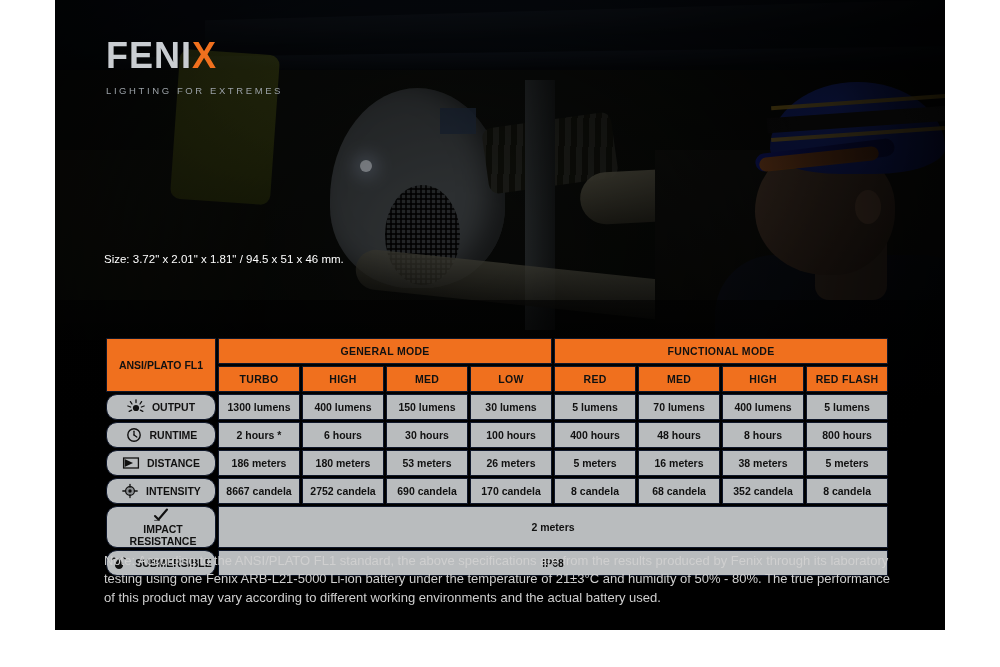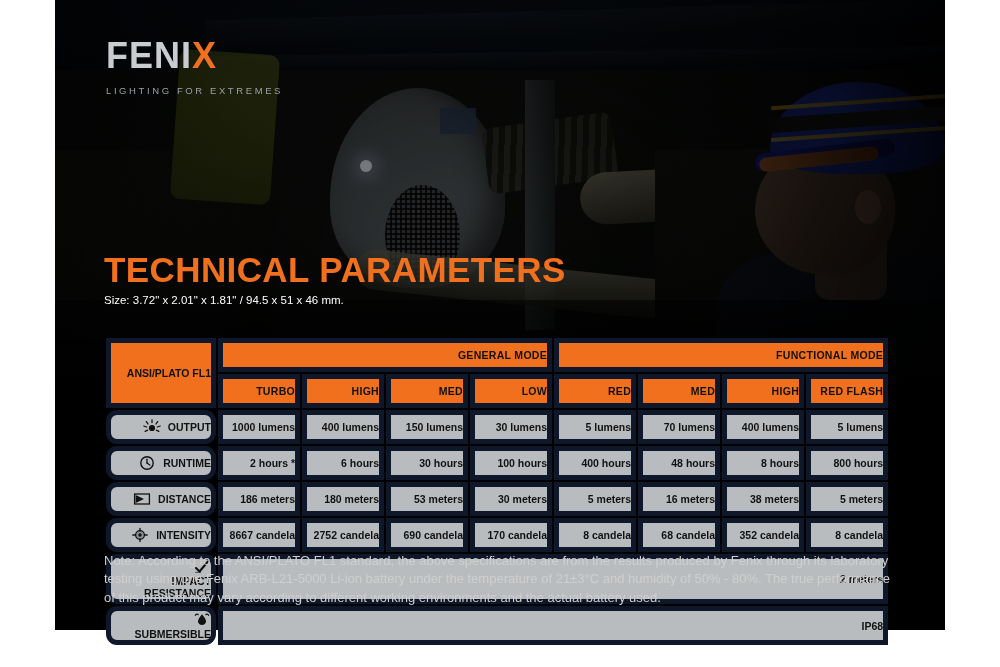--- a/index.html
+++ b/index.html
@@ -96,22 +96,22 @@
   .headline{position:absolute;left:104px;top:252px;z-index:6;}
   .h-title{font-size:35px;font-weight:bold;color:#f0701e;letter-spacing:.4px;
     line-height:1;margin:0 0 6px 0;}
   .h-line{font-size:11.5px;color:#ffffff;line-height:1.32;}
 
   
   .tbl-wrap{position:absolute;left:104px;top:336px;width:782px;z-index:6;}
   table.spec{border-collapse:separate;border-spacing:2px;width:782px;
     table-layout:fixed;}
   table.spec td,table.spec th{
-    border:5px solid #0f172a;padding:0;margin:0;
-    font-size:10.5px;text-align:right;vertical-align:middle;
+    border:1px solid #0f172a;padding:0;margin:0;
+    font-size:10.5px;text-align:center;vertical-align:middle;
     height:24px;color:#111;font-weight:bold;}
   .hdr{background:#f0701e;color:#111;font-size:11px;font-weight:bold;letter-spacing:.3px;}
   .hdr-ansi{background:#f0701e;color:#111;font-size:11px;font-weight:bold;}
   .cell{background:#b9bcbe;font-weight:normal;font-size:10.5px;color:#1a1a1a;}
   .rowlabel{background:#b9bcbe;text-align:left;padding-left:4px;font-weight:bold;
     font-size:10.5px;color:#111;border-radius:11px;}
   .rowlabel .lbl{display:inline-block;vertical-align:middle;margin-left:4px;}
   .ico{display:inline-block;vertical-align:middle;width:18px;height:16px;}
 
   .colw-lbl{width:110px;}
@@ -157,21 +157,20 @@
     <div class="ph-dark"></div>
     <div class="ph-botfade"></div>
   </div>
 
   <div class="logo">
     <div class="logo-word"><span>FENI</span><span class="x">X</span></div>
     <div class="logo-sub">LIGHTING FOR EXTREMES</div>
   </div>
 
   <div class="headline">
-    <div class="h-title">TECHNICAL PARAMETERS</div>
     <div class="h-line">Size: 3.72" x 2.01" x 1.81" / 94.5 x 51 x 46 mm.</div>
   </div>
 
   <div class="tbl-wrap">
     <table class="spec">
       <colgroup>
         <col class="colw-lbl">
           <col class="colw-d">
           <col class="colw-d">
           <col class="colw-d">
@@ -209,21 +208,21 @@
                   <line x1="14.6" y1="2.6" x2="13" y2="5"></line>
                   <line x1="0.9" y1="7" x2="3.6" y2="8"></line>
                   <line x1="17.1" y1="7" x2="14.4" y2="8"></line>
                   <line x1="2.2" y1="12.4" x2="4.6" y2="11.2"></line>
                   <line x1="15.8" y1="12.4" x2="13.4" y2="11.2"></line>
                 </g>
               </svg>
             </span>
             <span class="lbl">OUTPUT</span>
           </td>
-          <td class="cell">1000 lumens</td>
+          <td class="cell">1300 lumens</td>
           <td class="cell">400 lumens</td>
           <td class="cell">150 lumens</td>
           <td class="cell">30 lumens</td>
           <td class="cell">5 lumens</td>
           <td class="cell">70 lumens</td>
           <td class="cell">400 lumens</td>
           <td class="cell">5 lumens</td>
         </tr>
 
         <tr>
@@ -253,21 +252,21 @@
               <svg width="18" height="16" viewBox="0 0 18 16">
                 <rect x="1.6" y="3" width="14.8" height="10" fill="none" stroke="#111" stroke-width="1.3"></rect>
                 <polygon points="2.6,4 11,8 2.6,12" fill="#111"></polygon>
               </svg>
             </span>
             <span class="lbl">DISTANCE</span>
           </td>
           <td class="cell">186 meters</td>
           <td class="cell">180 meters</td>
           <td class="cell">53 meters</td>
-          <td class="cell">30 meters</td>
+          <td class="cell">26 meters</td>
           <td class="cell">5 meters</td>
           <td class="cell">16 meters</td>
           <td class="cell">38 meters</td>
           <td class="cell">5 meters</td>
         </tr>
 
         <tr>
           <td class="rowlabel">
             <span class="ico">
               <svg width="18" height="16" viewBox="0 0 18 16">

